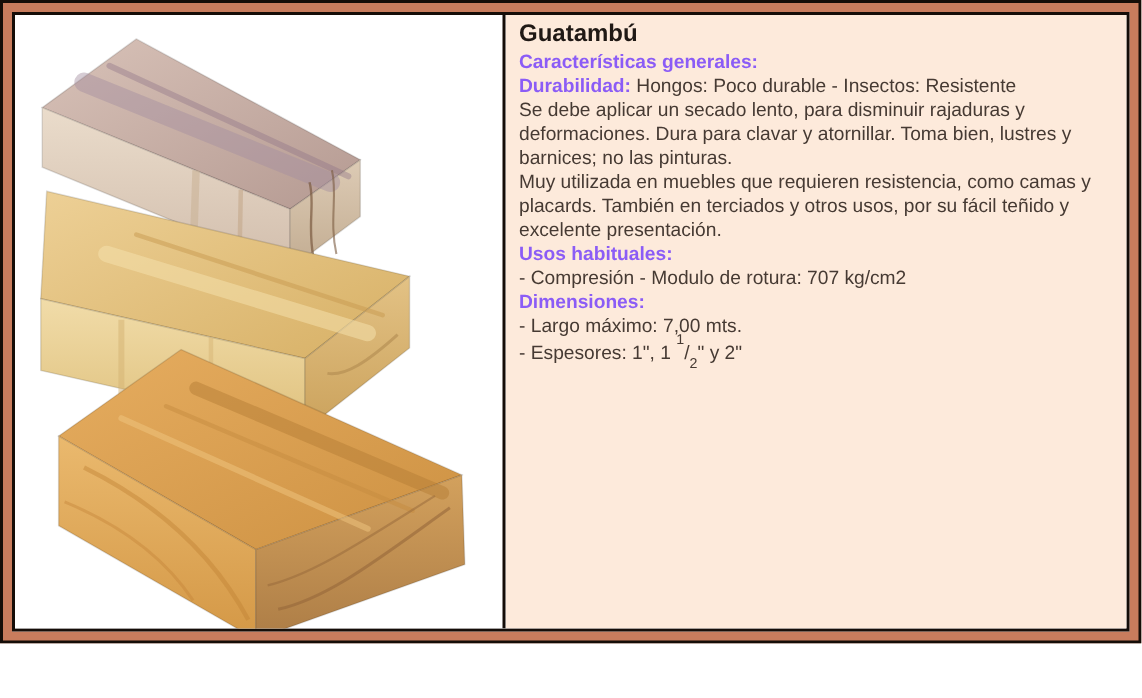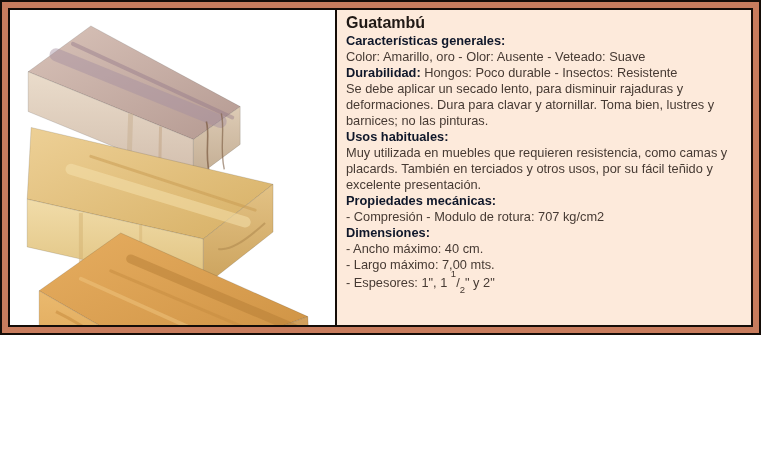--- a/index.html
+++ b/index.html
@@ -1,18 +1,18 @@
 <!DOCTYPE html>
 <html><head>
 <meta charset="utf-8">
 <style>
   html,body{margin:0;padding:0;background:#ffffff;}
   .page{
     position:relative;
-    width:761px;height:335px;
+    width:761px;height:429px;
     box-sizing:border-box;
     background:#c87c5d;
     border:2px solid #150d08;
     font-family:"Liberation Sans", sans-serif;
   }
   .frame-inner{
     position:absolute;
     inset:6px;
     border:2px solid #150d08;
     display:flex;
@@ -36,21 +36,21 @@
     color:#463a33;
     overflow:hidden;
   }
   .title{
     font-size:16px;
     line-height:20px;
     font-weight:bold;
     color:#201915;
   }
   .line{margin:0;}
-  .hd{font-weight:bold;color:#0f172a;}
+  .hd{font-weight:bold;color:#8b5cf6;}
   .rich{margin-top:2px;}
   sup,sub{font-size:9.5px;line-height:0;position:relative;}
   sup{top:-4.5px;}
   sub{top:2.5px;}
 </style>
 </head>
 <body>
 
 <div class="page">
   <div class="frame-inner">
@@ -131,28 +131,25 @@
           <path d="M175,398 C210,390 245,362 290,330" stroke="#96683a" stroke-width="2" opacity="0.6" fill="none"></path>
           <path d="M168,382 C200,374 235,350 280,322" stroke="#96683a" stroke-width="1.5" opacity="0.5" fill="none"></path>
         </g>
       </svg>
     </div>
 
     <div class="text-panel">
       <div class="title">Guatambú</div>
       <div>
           <div class="line heading"><span class="hd">Características generales:</span></div>
-          <div class="line body">Color: Amarillo, oro - Olor: Ausente - Veteado: Suave</div>
           <div class="line inline"><span class="hd">Durabilidad:</span> Hongos: Poco durable - Insectos: Resistente</div>
           <div class="line body">Se debe aplicar un secado lento, para disminuir rajaduras y deformaciones. Dura para clavar y atornillar. Toma bien, lustres y barnices; no las pinturas.</div>
+          <div class="line body">Muy utilizada en muebles que requieren resistencia, como camas y placards. También en terciados y otros usos, por su fácil teñido y excelente presentación.</div>
           <div class="line heading"><span class="hd">Usos habituales:</span></div>
-          <div class="line body">Muy utilizada en muebles que requieren resistencia, como camas y placards. También en terciados y otros usos, por su fácil teñido y excelente presentación.</div>
-          <div class="line heading"><span class="hd">Propiedades mecánicas:</span></div>
           <div class="line body">- Compresión - Modulo de rotura: 707 kg/cm2</div>
           <div class="line heading"><span class="hd">Dimensiones:</span></div>
-          <div class="line body">- Ancho máximo: 40 cm.</div>
           <div class="line body">- Largo máximo: 7,00 mts.</div>
           <div class="line rich"><span>- Espesores: 1", 1 </span><sup>1</sup><span>/</span><sub>2</sub><span>" y 2"</span></div>
         </div>
     </div>
 
   </div>
 </div>
 
 </body></html>

